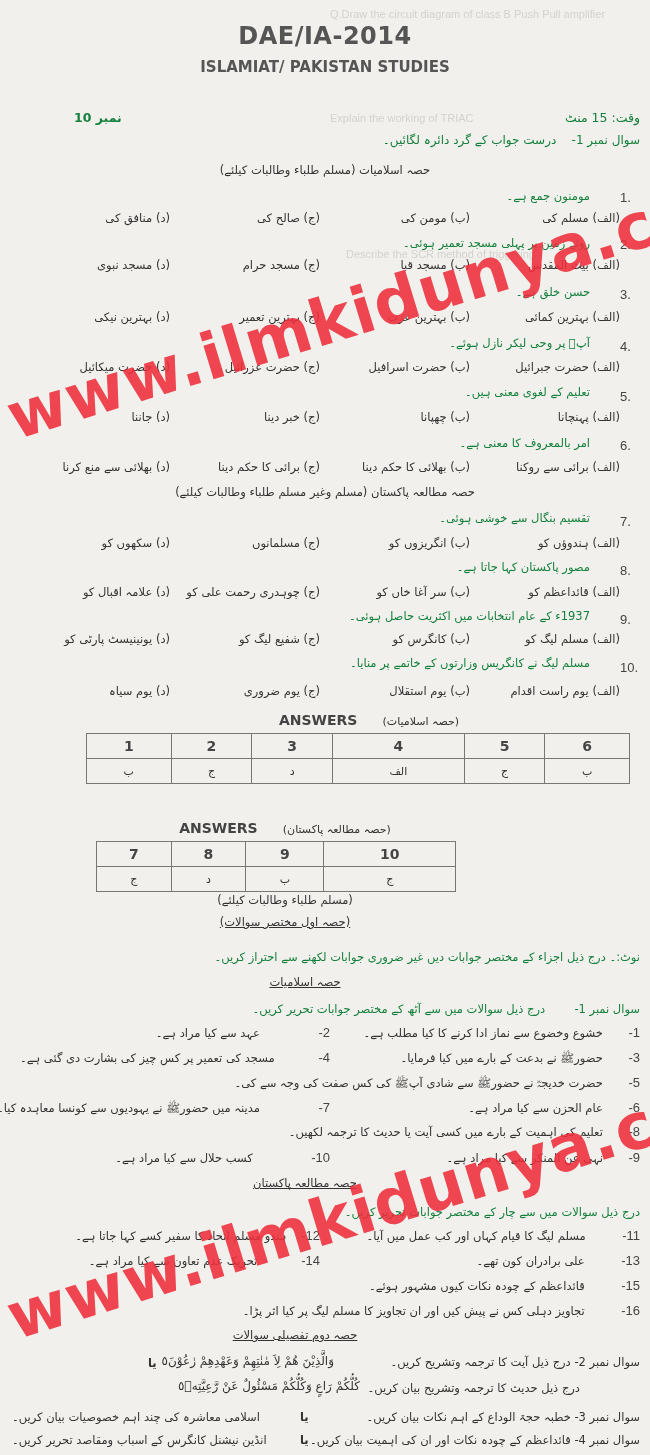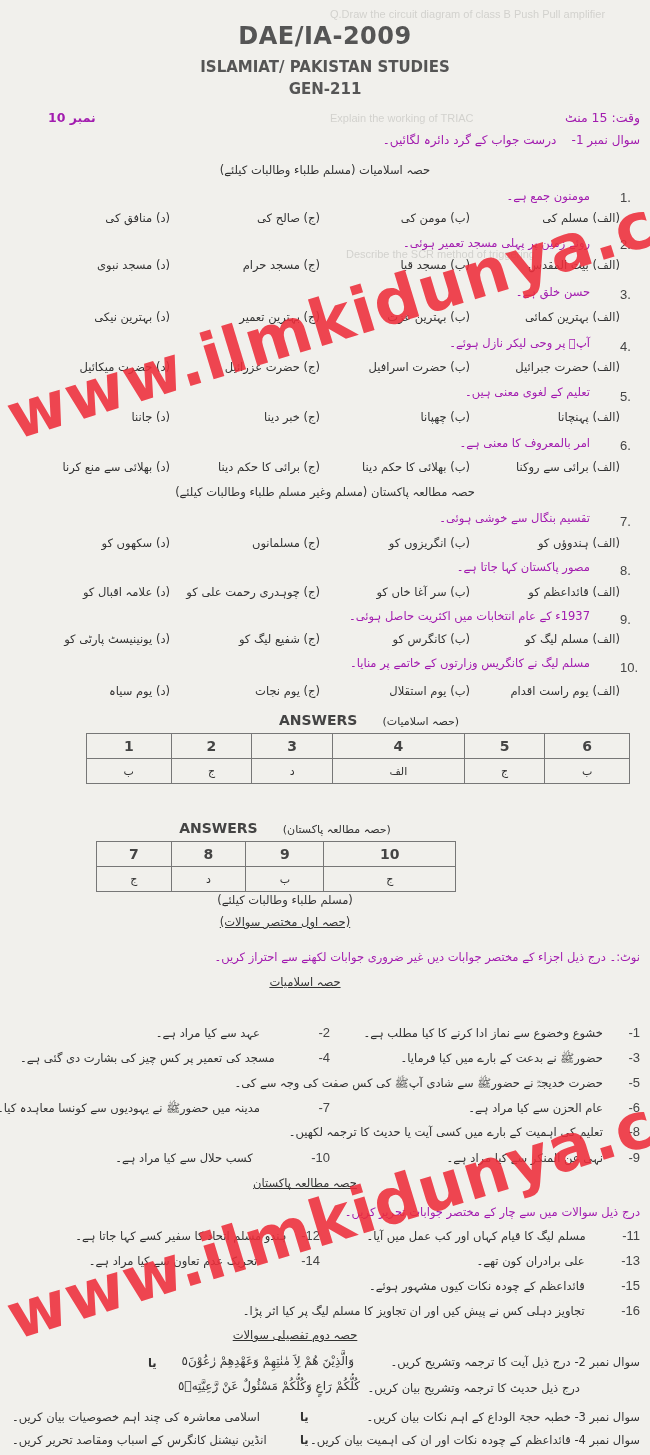--- a/index.html
+++ b/index.html
@@ -11,21 +11,21 @@
   }
   .page { position: absolute; left: 0; top: 0; width: 650px; height: 1455px; }
   .ghost {
     position: absolute; color: #b9b9b5; font-size: 11px; white-space: nowrap;
     font-family: "Liberation Sans", sans-serif; opacity: 0.55;
   }
   .hdr { position: absolute; left: 0; width: 650px; text-align: center; font-weight: bold; color: #555; font-family: "DejaVu Sans", sans-serif; }
   .h1 { top: 22px; font-size: 24px; letter-spacing: 0.5px; }
   .h2 { top: 58px; font-size: 15px; }
   .h3 { top: 80px; font-size: 15px; }
-  .ur { direction: rtl; font-family: "DejaVu Sans", sans-serif; font-size: 11.5px; color: #a21caf; white-space: nowrap; position: absolute; }
+  .ur { direction: rtl; font-family: "DejaVu Sans", sans-serif; font-size: 11.5px; color: #15803d; white-space: nowrap; position: absolute; margin-left: 26px; }
   .num { position: absolute; left: 620px; font-family: "Liberation Sans", sans-serif; font-size: 13px; color: #444; }
   .opts { position: absolute; left: 20px; width: 600px; direction: rtl; display: flex; font-size: 11.5px; color: #333; }
   .opts span { flex: 0 0 150px; white-space: nowrap; }
   .center { position: absolute; left: 0; width: 650px; text-align: center; direction: rtl; font-size: 11.5px; color: #333; }
   .ans-title { position: absolute; left: 0; width: 650px; text-align: center; }
   .ans-title b { font-family: "DejaVu Sans", sans-serif; font-size: 14px; color: #444; margin-right: 20px; }
   .ans-title span { font-size: 11px; color: #333; }
   table.ans { position: absolute; border-collapse: collapse; }
   table.ans td { border: 1px solid #777; text-align: center; height: 22px; font-size: 14px; font-weight: bold; color: #444; font-family: "DejaVu Sans", sans-serif; }
   table.ans tr.letters td { font-weight: normal; font-size: 11px; color: #333; }
@@ -40,23 +40,22 @@
 </style>
 </head>
 <body>
 
 <div class="page">
 
   <div class="ghost" style="left:330px;top:8px;">Q.Draw the circuit diagram of class B Push Pull amplifier</div>
   <div class="ghost" style="left:330px;top:112px;">Explain the working of TRIAC</div>
   <div class="ghost" style="left:346px;top:248px;">Describe the SCR method of triggering</div>
 
-  <div class="hdr h1">DAE/IA-2009</div>
+  <div class="hdr h1">DAE/IA-2014</div>
   <div class="hdr h2">ISLAMIAT/ PAKISTAN STUDIES</div>
-  <div class="hdr h3">GEN-211</div>
 
   <div class="ur" style="right:10px;top:110px;font-size:12.5px;">وقت: 15 منٹ</div>
   <div class="ur" style="left:48px;top:110px;font-size:12.5px;font-weight:bold;">نمبر 10</div>
 
   <div class="ur" style="right:10px;top:133px;font-size:12px;">
     <span>سوال نمبر 1-</span>
     &nbsp;&nbsp;
     <span>درست جواب کے گرد دائرہ لگائیں۔</span>
   </div>
 
@@ -157,21 +156,21 @@
         <span>(ج) شفیع لیگ کو</span>
         <span>(د) یونینیسٹ پارٹی کو</span>
       </div>
     </div>
     <div>
       <div class="num" style="top:660px;">10.</div>
       <div class="ur" style="right:60px;top:656px;">مسلم لیگ نے کانگریس وزارتوں کے خاتمے پر منایا۔</div>
       <div class="opts" style="top:684px;">
         <span>(الف) یوم راست اقدام</span>
         <span>(ب) یوم استقلال</span>
-        <span>(ج) یوم نجات</span>
+        <span>(ج) یوم ضروری</span>
         <span>(د) یوم سیاہ</span>
       </div>
     </div>
   </div>
 
   <div class="ans-title" style="top:710px;padding-left:44px;">
     <b>ANSWERS</b>
     <span>(حصہ اسلامیات)</span>
   </div>
   <table class="ans" style="left:86px;top:733px;width:544px;">
@@ -215,20 +214,25 @@
     </tr>
   </tbody>
     </table>
 
   <div class="center" style="top:893px;left:-40px;">(مسلم طلباء وطالبات کیلئے)</div>
   <div class="center underline" style="top:915px;left:-40px;">(حصہ اول مختصر سوالات)</div>
 
   <div class="ur" style="right:10px;top:950px;">نوٹ:۔ درج ذیل اجزاء کے مختصر جوابات دیں غیر ضروری جوابات لکھنے سے احتراز کریں۔</div>
   <div class="center underline" style="top:975px;left:-20px;">حصہ اسلامیات</div>
 
+  <div class="ur" style="right:10px;top:1002px;">
+    <span>سوال نمبر 1-</span>
+    &nbsp;&nbsp;&nbsp;&nbsp;&nbsp;&nbsp;
+    <span>درج ذیل سوالات میں سے آٹھ کے مختصر جوابات تحریر کریں۔</span>
+  </div>
 
   <div>
     <div class="sq" style="right:10px;top:1025px;"><span class="n">-1</span>&nbsp;&nbsp;&nbsp;&nbsp;&nbsp;&nbsp;&nbsp;<span>خشوع وخضوع سے نماز ادا کرنے کا کیا مطلب ہے۔</span></div>
     <div class="sq" style="right:320px;top:1025px;"><span class="n">-2</span>&nbsp;&nbsp;&nbsp;&nbsp;&nbsp;&nbsp;&nbsp;&nbsp;&nbsp;&nbsp;&nbsp;&nbsp;&nbsp;&nbsp;&nbsp;&nbsp;<span>عہد سے کیا مراد ہے۔</span></div>
     <div class="sq" style="right:10px;top:1050px;"><span class="n">-3</span>&nbsp;&nbsp;&nbsp;&nbsp;&nbsp;&nbsp;&nbsp;<span>حضورﷺ نے بدعت کے بارے میں کیا فرمایا۔</span></div>
     <div class="sq" style="right:320px;top:1050px;"><span class="n">-4</span>&nbsp;&nbsp;&nbsp;&nbsp;&nbsp;&nbsp;&nbsp;&nbsp;&nbsp;&nbsp;&nbsp;&nbsp;<span>مسجد کی تعمیر پر کس چیز کی بشارت دی گئی ہے۔</span></div>
     <div class="sq" style="right:10px;top:1075px;"><span class="n">-5</span>&nbsp;&nbsp;&nbsp;&nbsp;&nbsp;&nbsp;&nbsp;<span>حضرت خدیجہؓ نے حضورﷺ سے شادی آپﷺ کی کس صفت کی وجہ سے کی۔</span></div>
     <div class="sq" style="right:10px;top:1100px;"><span class="n">-6</span>&nbsp;&nbsp;&nbsp;&nbsp;&nbsp;&nbsp;&nbsp;<span>عام الحزن سے کیا مراد ہے۔</span></div>
     <div class="sq" style="right:320px;top:1100px;"><span class="n">-7</span>&nbsp;&nbsp;&nbsp;&nbsp;&nbsp;&nbsp;&nbsp;&nbsp;&nbsp;&nbsp;&nbsp;&nbsp;&nbsp;&nbsp;&nbsp;&nbsp;<span>مدینہ میں حضورﷺ نے یہودیوں سے کونسا معاہدہ کیا۔</span></div>
     <div class="sq" style="right:10px;top:1124px;"><span class="n">-8</span>&nbsp;&nbsp;&nbsp;&nbsp;&nbsp;&nbsp;&nbsp;<span>تعلیم کی اہمیت کے بارے میں کسی آیت یا حدیث کا ترجمہ لکھیں۔</span></div>
@@ -248,21 +252,21 @@
     <div class="sq" style="right:10px;top:1303px;"><span class="n">-16</span>&nbsp;&nbsp;&nbsp;&nbsp;&nbsp;&nbsp;&nbsp;&nbsp;&nbsp;&nbsp;<span>تجاویز دہلی کس نے پیش کیں اور ان تجاویز کا مسلم لیگ پر کیا اثر پڑا۔</span></div>
   </div>
 
   <div class="center underline" style="top:1328px;left:-30px;">حصہ دوم تفصیلی سوالات</div>
 
   <div>
     <div class="sq" style="right:10px;top:1355px;">
       <span>سوال نمبر 2-</span>
       <span>درج ذیل آیت کا ترجمہ وتشریح کریں۔</span>
     </div>
-    <div class="sq" style="right:296px;top:1354px;font-size:12px;">وَالَّذِیْنَ هُمْ لِاَ مٰنٰتِهِمْ وَعَهْدِهِمْ رٰعُوْنَ٥</div>
+    <div class="sq" style="right:316px;top:1354px;font-size:12px;">وَالَّذِیْنَ هُمْ لِاَ مٰنٰتِهِمْ وَعَهْدِهِمْ رٰعُوْنَ٥</div>
     <div class="sq ya" style="left:148px;top:1356px;">یا</div>
 
     <div class="sq" style="right:70px;top:1381px;">درج ذیل حدیث کا ترجمہ وتشریح بیان کریں۔</div>
     <div class="sq" style="right:290px;top:1379px;font-size:12px;">كُلُّكُمْ رَاعٍ وَكُلُّكُمْ مَسْئُولٌ عَنْ رَّعِيَّتِهٖ٥</div>
 
     <div class="sq" style="right:10px;top:1410px;">
       <span>سوال نمبر 3-</span>
       <span>خطبہ حجۃ الوداع کے اہم نکات بیان کریں۔</span>
     </div>
     <div class="sq ya" style="left:300px;top:1410px;">یا</div>

